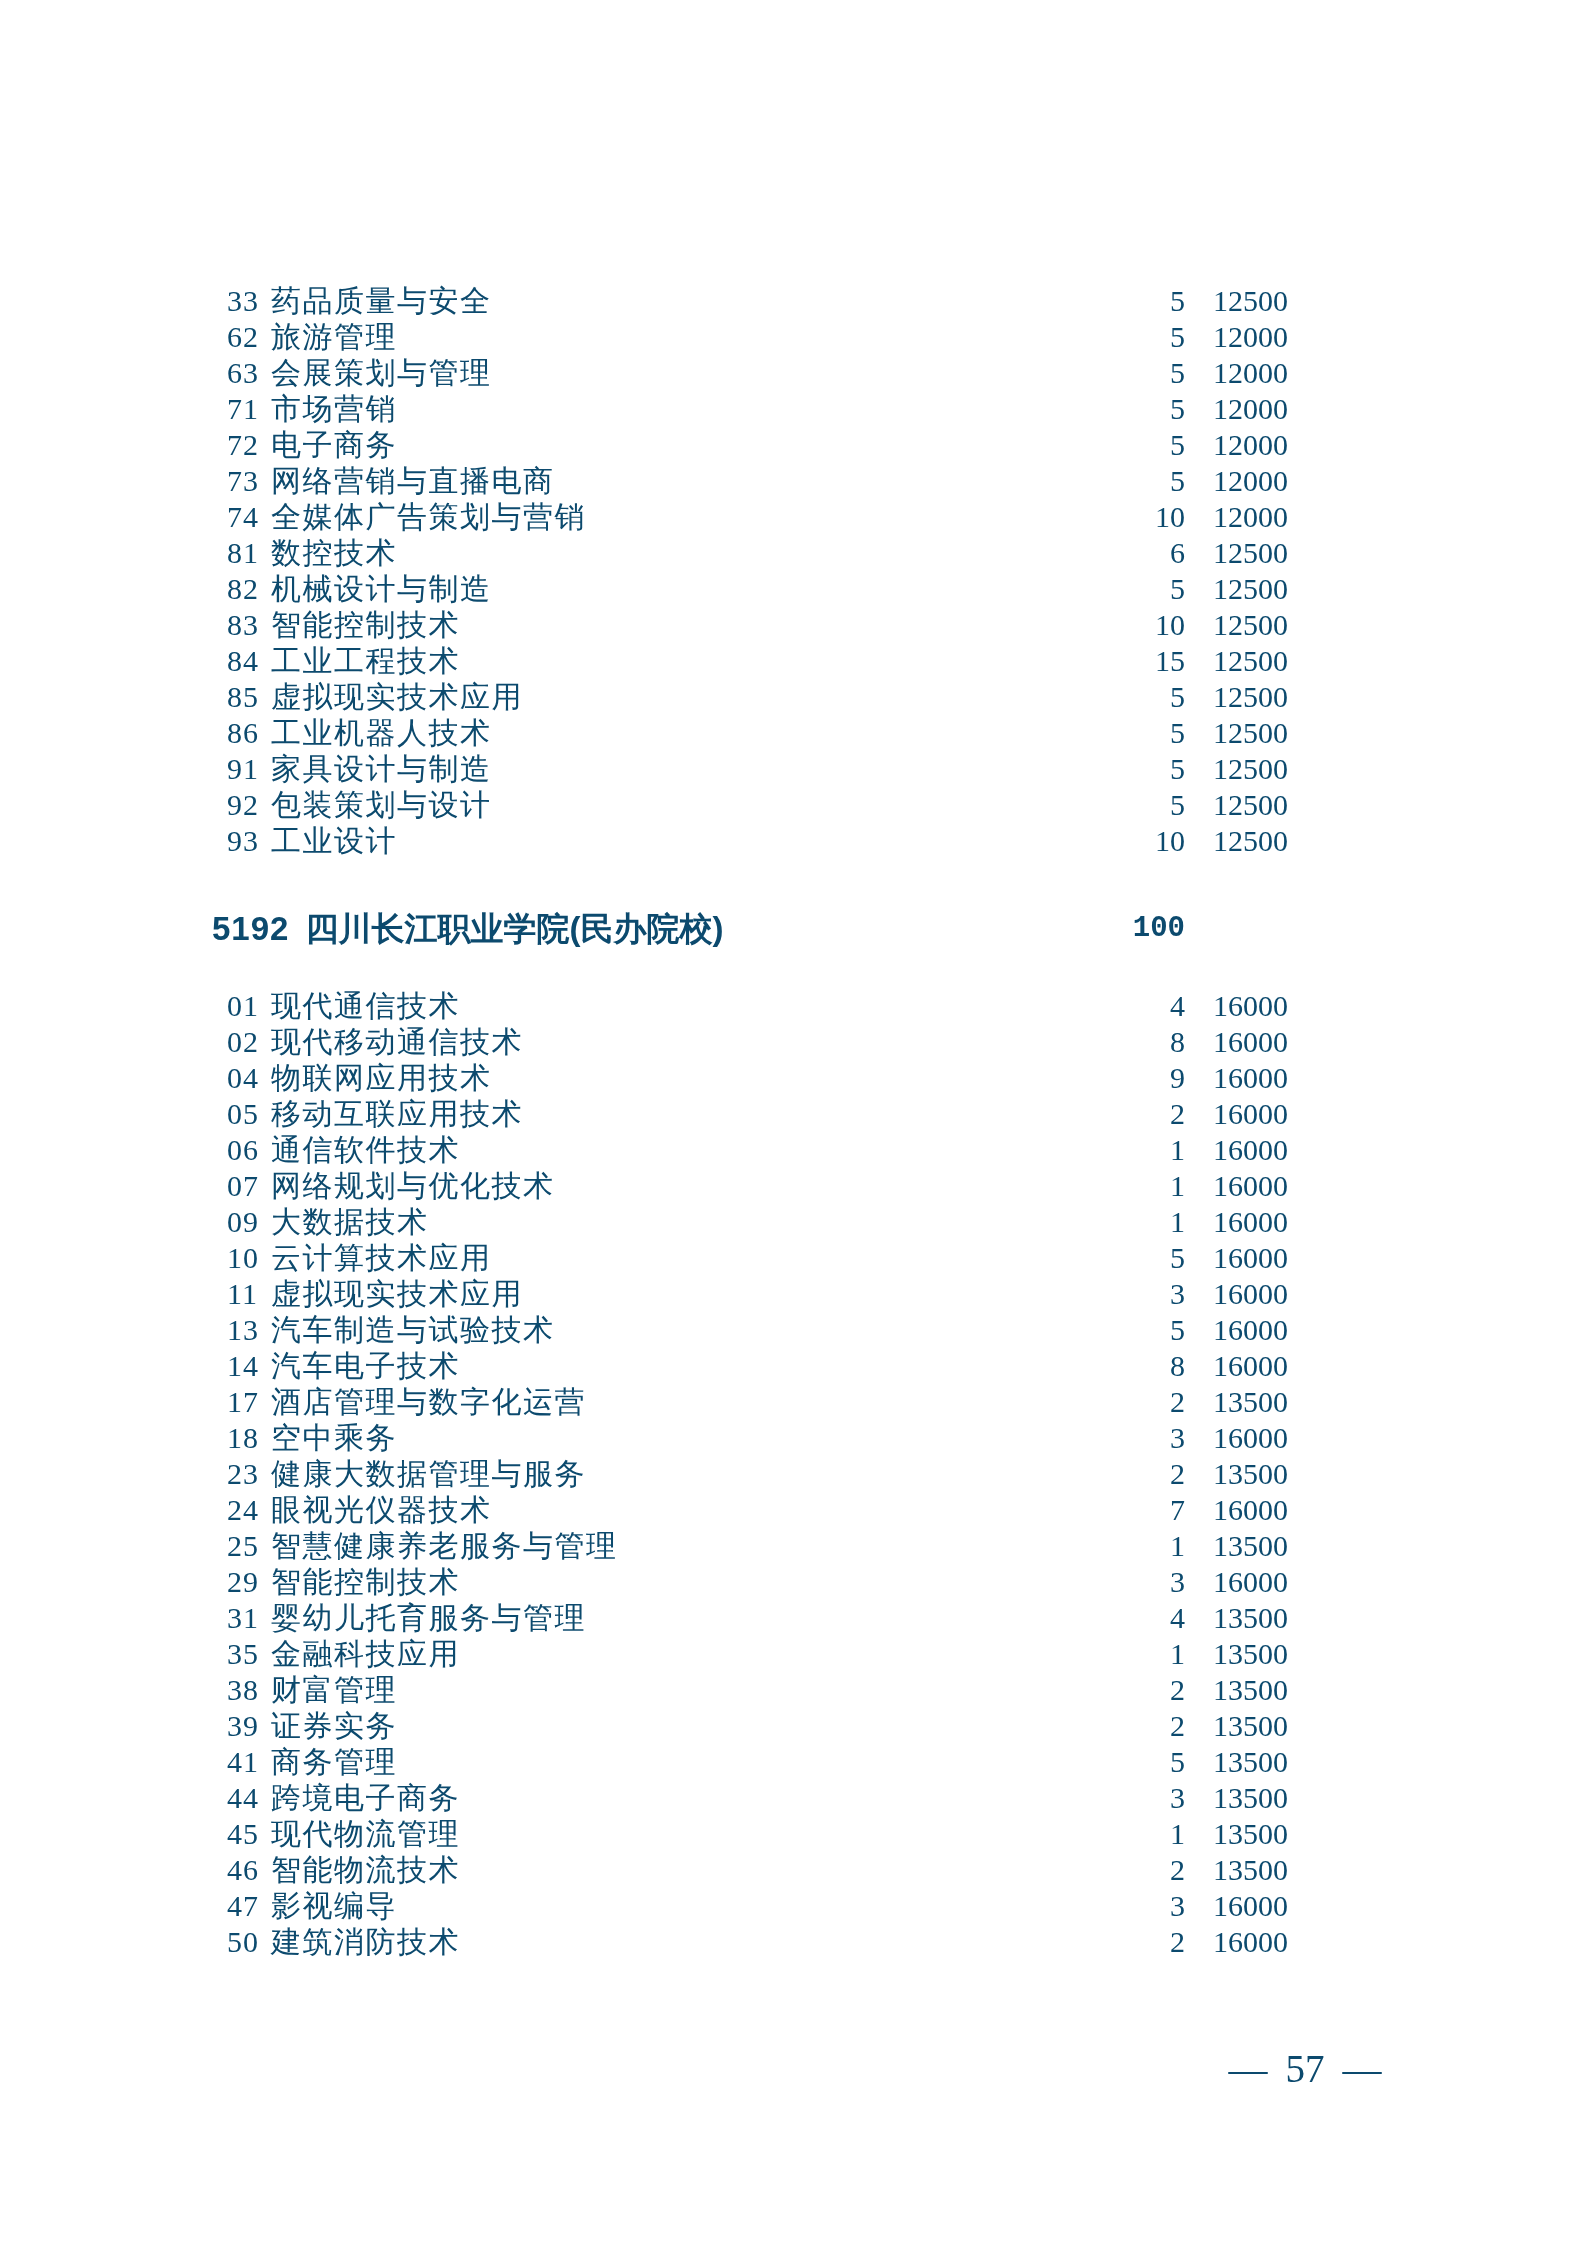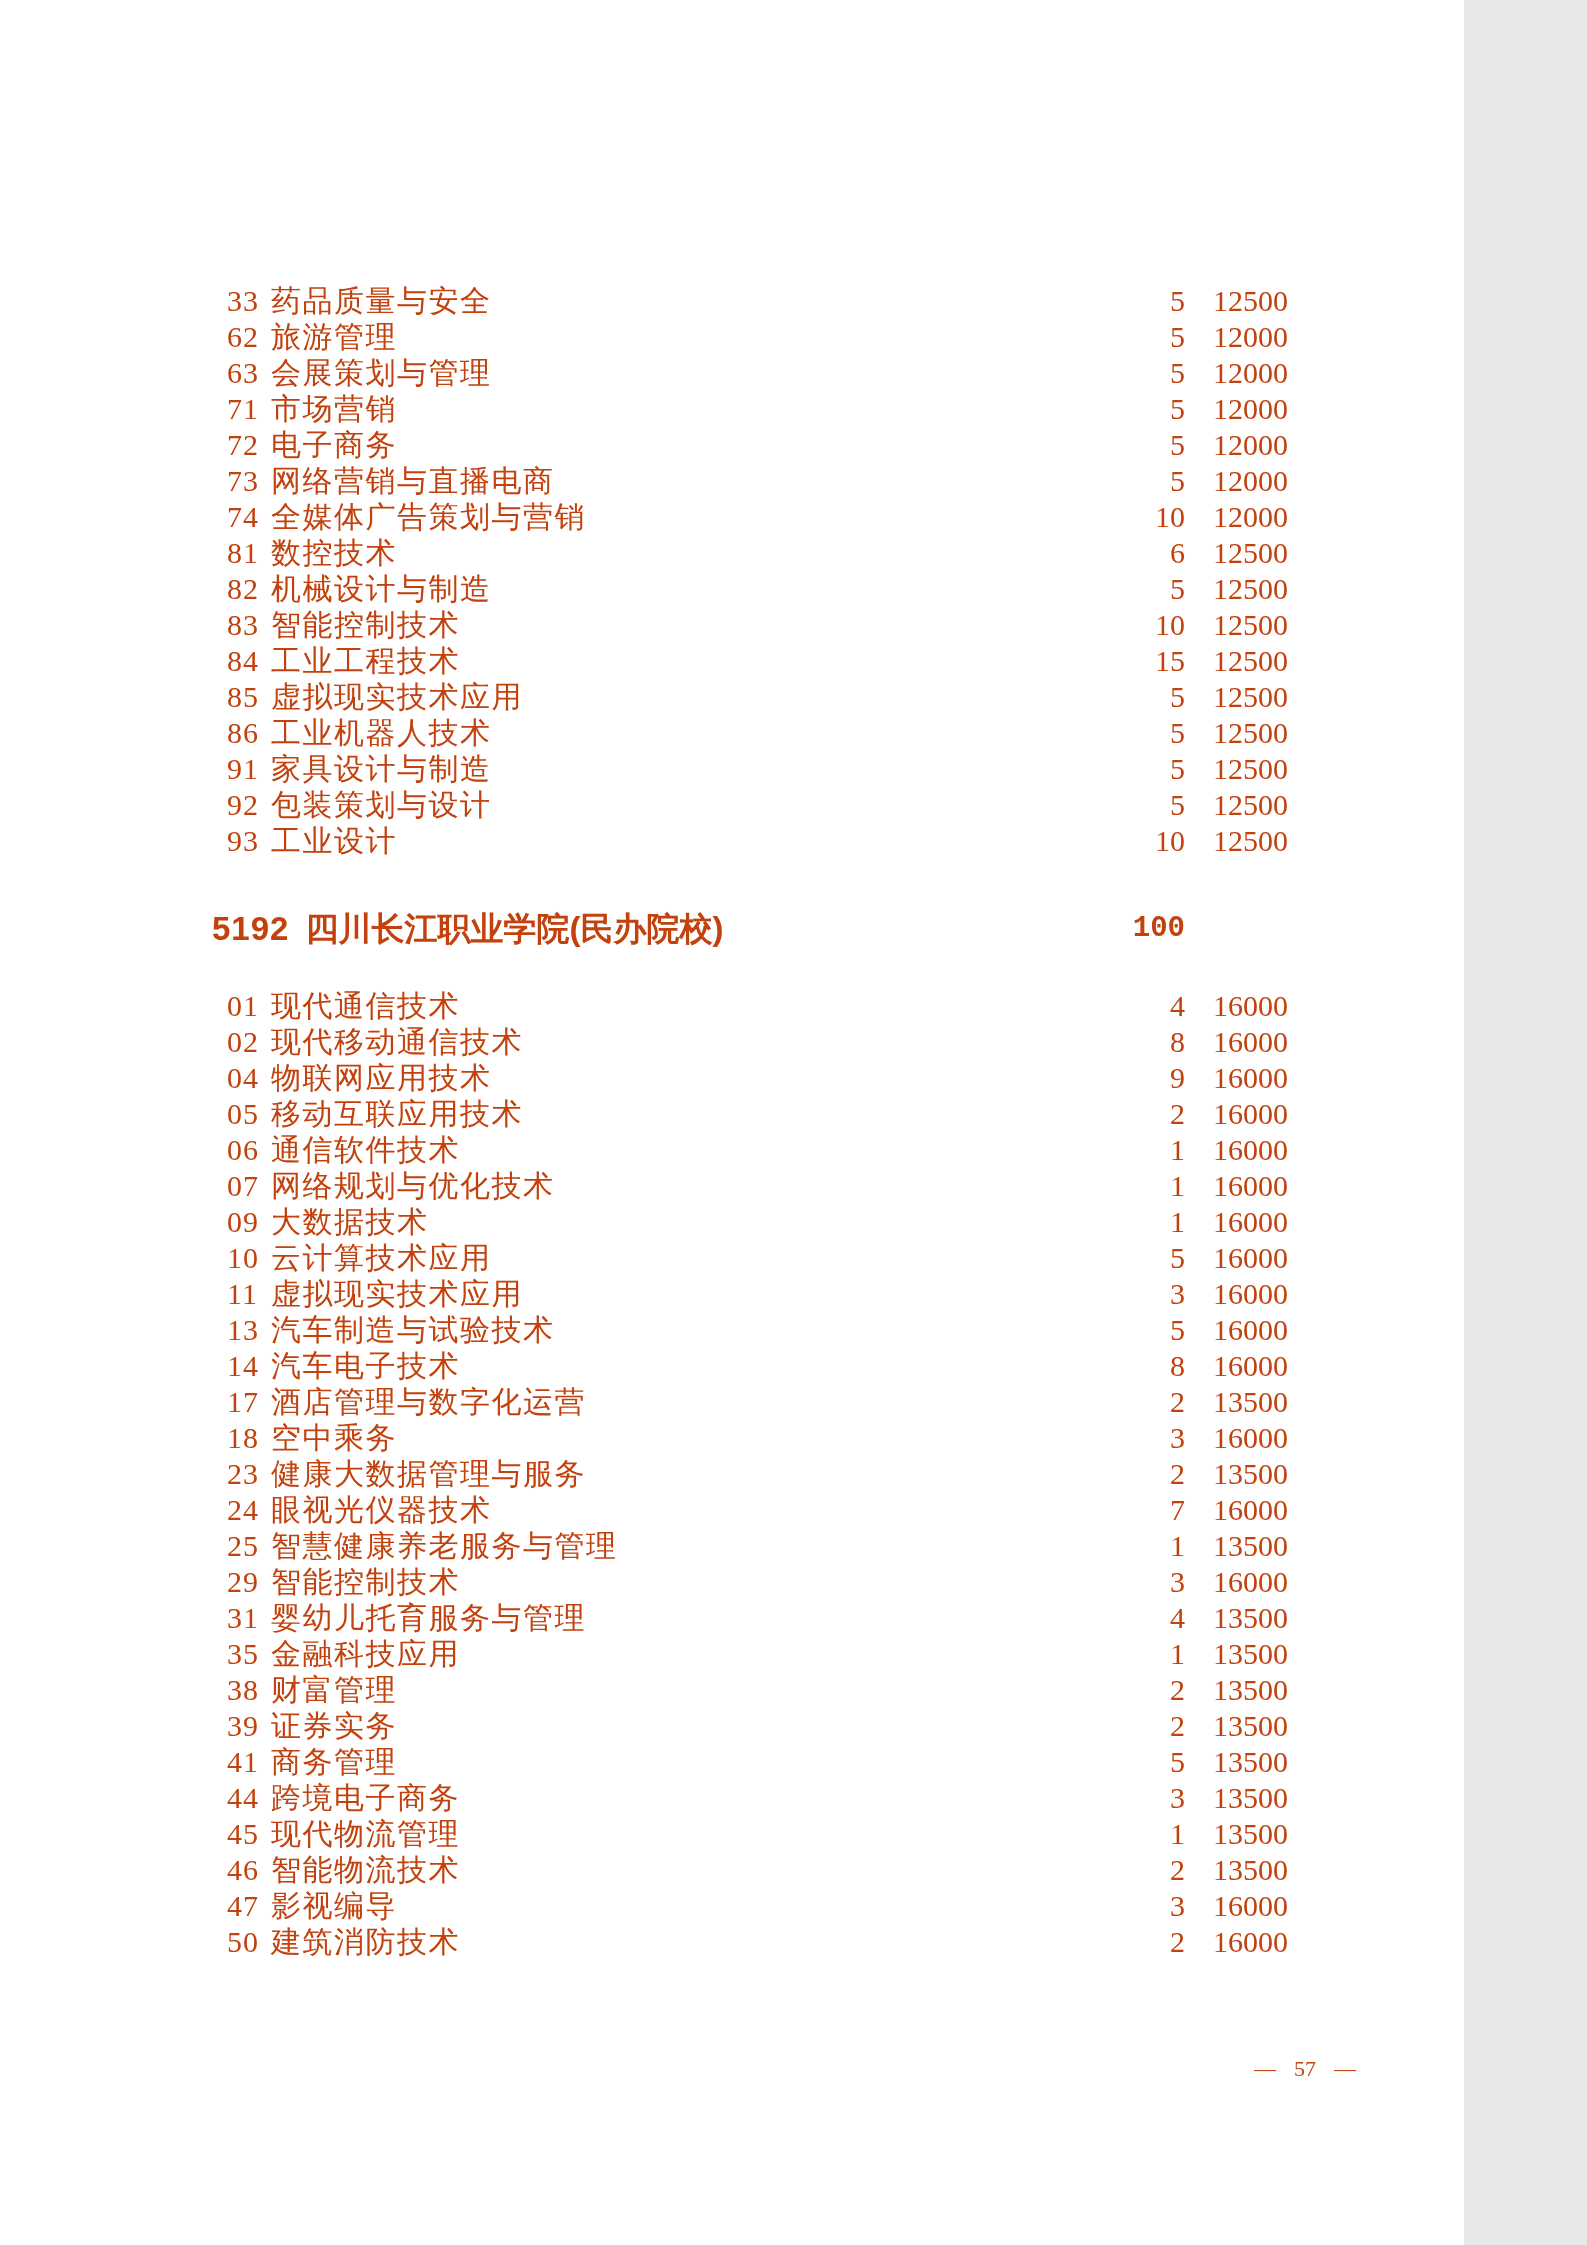--- a/index.html
+++ b/index.html
@@ -2,25 +2,25 @@
 <html lang="zh"><head>
 <meta charset="utf-8">
 <style>
   html, body {
     margin: 0;
     padding: 0;
     background: #e8e8e8;
   }
   .page {
     position: relative;
-    width: 1464px;
+    width: 1587px;
     height: 2245px;
     background: #ffffff;
     overflow: hidden;
-    color: #c2410c;
+    color: #0c4a6e;
     font-family: "Liberation Serif", "DejaVu Serif", serif;
   }
   .rows {
     position: absolute;
     left: 0;
     width: 1587px;
   }
   #sec0-rows { top: 283px; }
   #sec1-rows { top: 988px; }
   .row {
@@ -101,21 +101,21 @@
     margin: 0 4px;
   }
   .footer {
     position: absolute;
     left: 1195px;
     top: 2050px;
     width: 220px;
     height: 38px;
     line-height: 38px;
     text-align: center;
-    font-size: 22px;
+    font-size: 39px;
     white-space: nowrap;
   }
   .footer .dash { letter-spacing: 0; }
   .footer .pagenum { margin: 0 18px; }
 </style>
 </head>
 <body>
 
 <div class="page">
 

